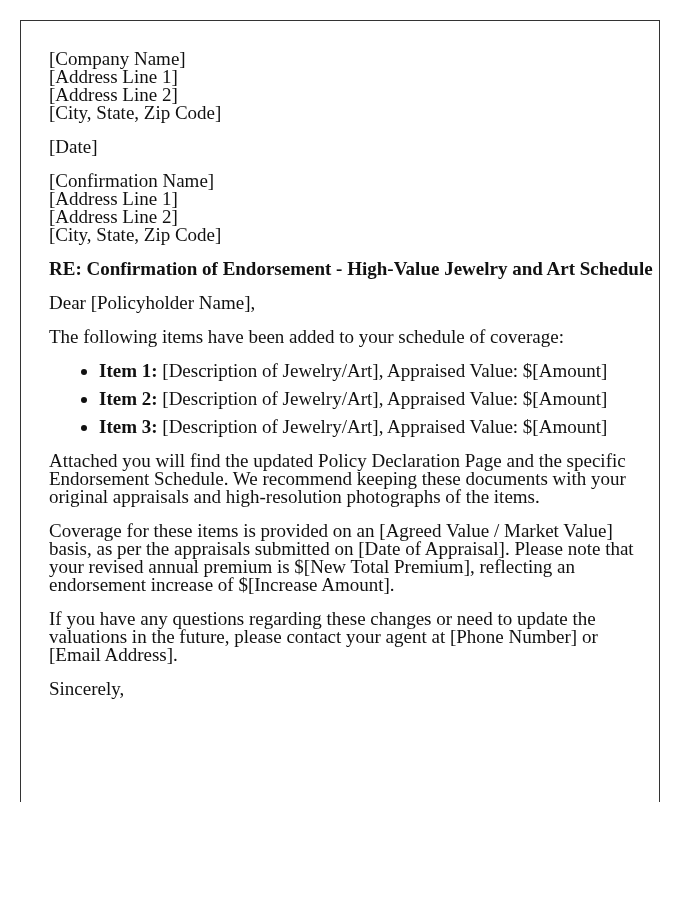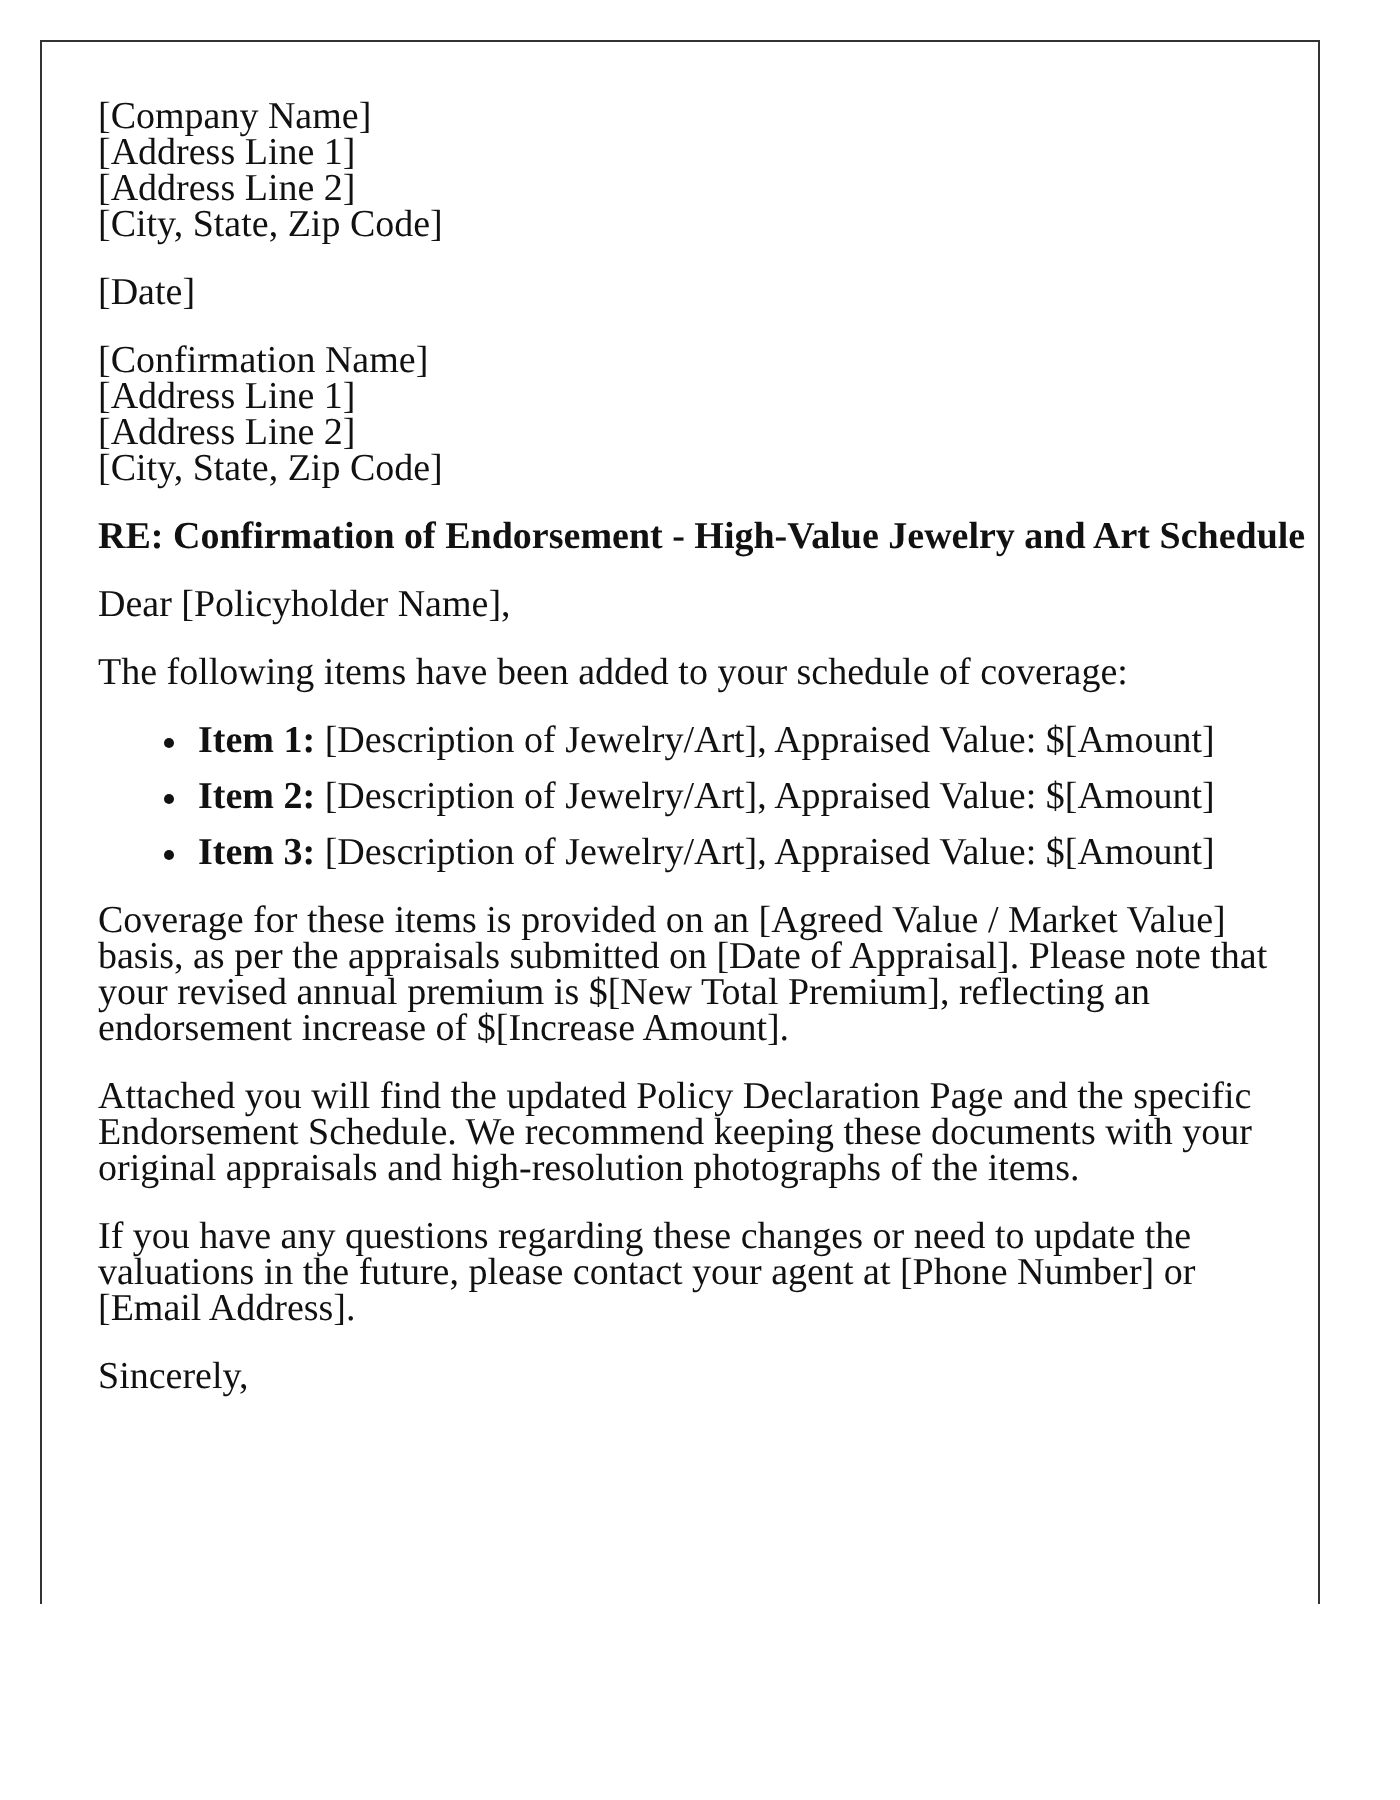--- a/index.html
+++ b/index.html
@@ -74,23 +74,23 @@
 
 
     <p>The following items have been added to your schedule of coverage:</p>
 
     <ul>
       <li><b>Item 1:</b><span> [Description of Jewelry/Art], Appraised Value: $[Amount]</span></li>
       <li><b>Item 2:</b><span> [Description of Jewelry/Art], Appraised Value: $[Amount]</span></li>
       <li><b>Item 3:</b><span> [Description of Jewelry/Art], Appraised Value: $[Amount]</span></li>
     </ul>
 
+    <p>Attached you will find the updated Policy Declaration Page and the specific Endorsement Schedule. We recommend keeping these documents with your original appraisals and high-resolution photographs of the items.</p>
+
     <p>Coverage for these items is provided on an [Agreed Value / Market Value] basis, as per the appraisals submitted on [Date of Appraisal]. Please note that your revised annual premium is $[New Total Premium], reflecting an endorsement increase of $[Increase Amount].</p>
-
-    <p>Attached you will find the updated Policy Declaration Page and the specific Endorsement Schedule. We recommend keeping these documents with your original appraisals and high-resolution photographs of the items.</p>
 
     <p>If you have any questions regarding these changes or need to update the valuations in the future, please contact your agent at [Phone Number] or [Email Address].</p>
 
     <p>Sincerely,</p>
 
 
   </div>
 </div>
 
 </body></html>

